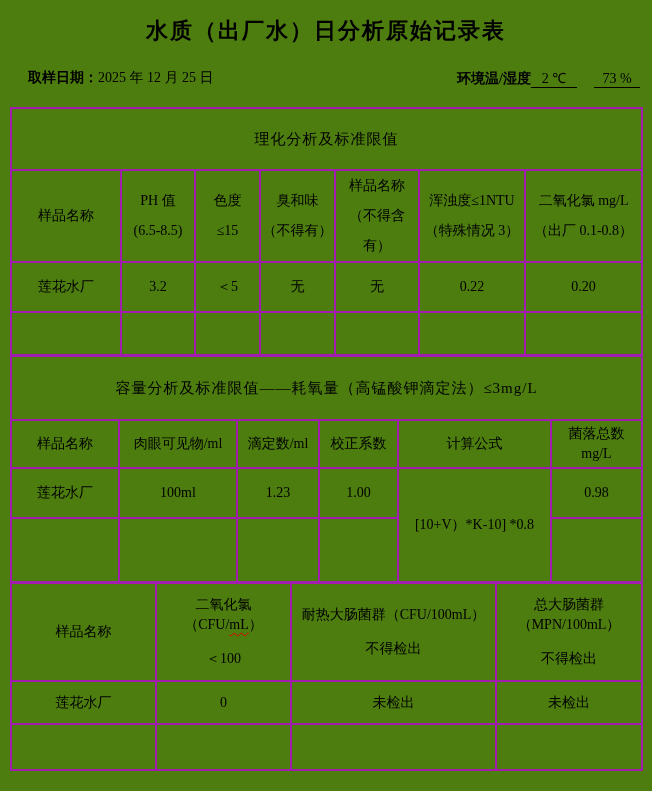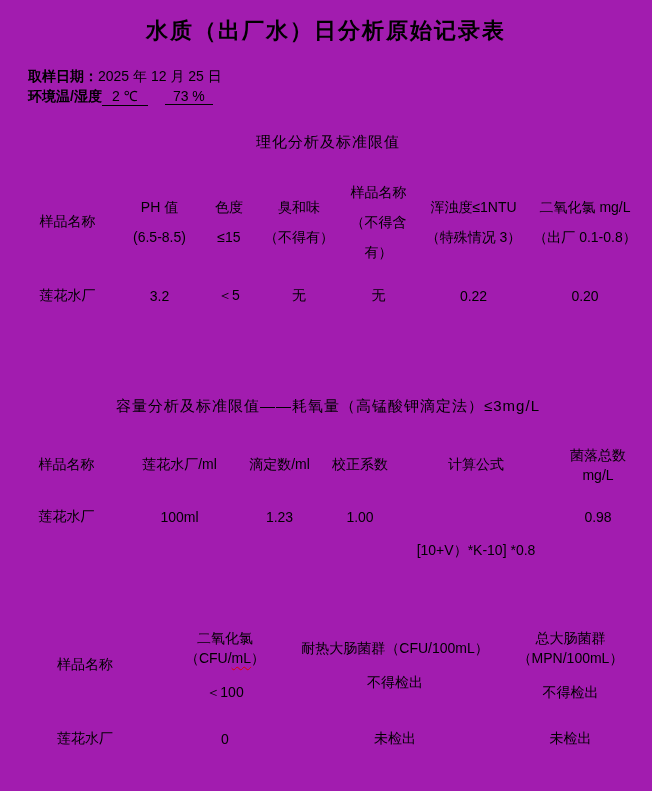--- a/index.html
+++ b/index.html
@@ -1,42 +1,41 @@
 <!DOCTYPE html>
 <html><head>
 <meta charset="utf-8">
 <style>
   html,body{margin:0;padding:0;background:#fff;}
   .page{
-    position:relative;width:652px;height:791px;background:#a21caf;color:#000;
-    font-family:Liberation Sans, sans-serif;
+    position:relative;width:652px;height:791px;background:#4d7c0f;color:#000;
+    font-family:Liberation Serif, serif;
     overflow:hidden;
   }
   .title{
     position:absolute;top:16px;left:0;width:100%;text-align:center;
     font-size:22px;font-weight:bold;letter-spacing:2px;
   }
   .meta{
     position:absolute;top:68px;left:28px;right:12px;
-    display:flex;justify-content:space-between;align-items:flex-start;
+    display:flex;justify-content:space-between;align-items:center;
     font-size:14px;
-    flex-direction:column;
   }
   .meta .label{font-weight:bold;}
   .meta .value{font-weight:normal;}
   .uline{
     border-bottom:1px solid #000;
     padding:0 8px;display:inline-block;min-width:30px;text-align:center;
   }
   .uline + .uline{margin-left:17px;}
   .doc{position:absolute;left:10px;top:107px;width:631px;}
   table{border-collapse:collapse;table-layout:fixed;width:631px;}
   table + table{margin-top:-1px;}
   td{
-    border:5px solid #a21caf;text-align:center;vertical-align:middle;
+    border:2px solid #a21caf;text-align:center;vertical-align:middle;
     font-size:14px;padding:0;overflow:hidden;
   }
   .sec-title td{font-size:15px;letter-spacing:1px;}
   .l{line-height:30px;}
   .l2{line-height:20px;}
   .stack{display:flex;flex-direction:column;align-items:center;justify-content:center;}
   .gap{height:14px;}
   .sq{
     text-decoration:underline;
     text-decoration-style:wavy;
@@ -133,21 +132,21 @@
         <col style="width:79px">
           <col style="width:153px">
           <col style="width:91px">
       </colgroup>
       <tbody>
           <tr class="sec-title">
         <td colspan="6" style="height:62px">容量分析及标准限值——耗氧量（高锰酸钾滴定法）≤3mg/L</td>
       </tr>
       <tr>
         <td style="height:46px">样品名称</td>
-        <td>莲花水厂/ml</td>
+        <td>肉眼可见物/ml</td>
         <td>滴定数/ml</td>
         <td>校正系数</td>
         <td>计算公式</td>
         <td>
           <div class="l2">菌落总数</div>
           <div class="l2">mg/L</div>
         </td>
       </tr>
       <tr>
         <td style="height:48px">莲花水厂</td>

